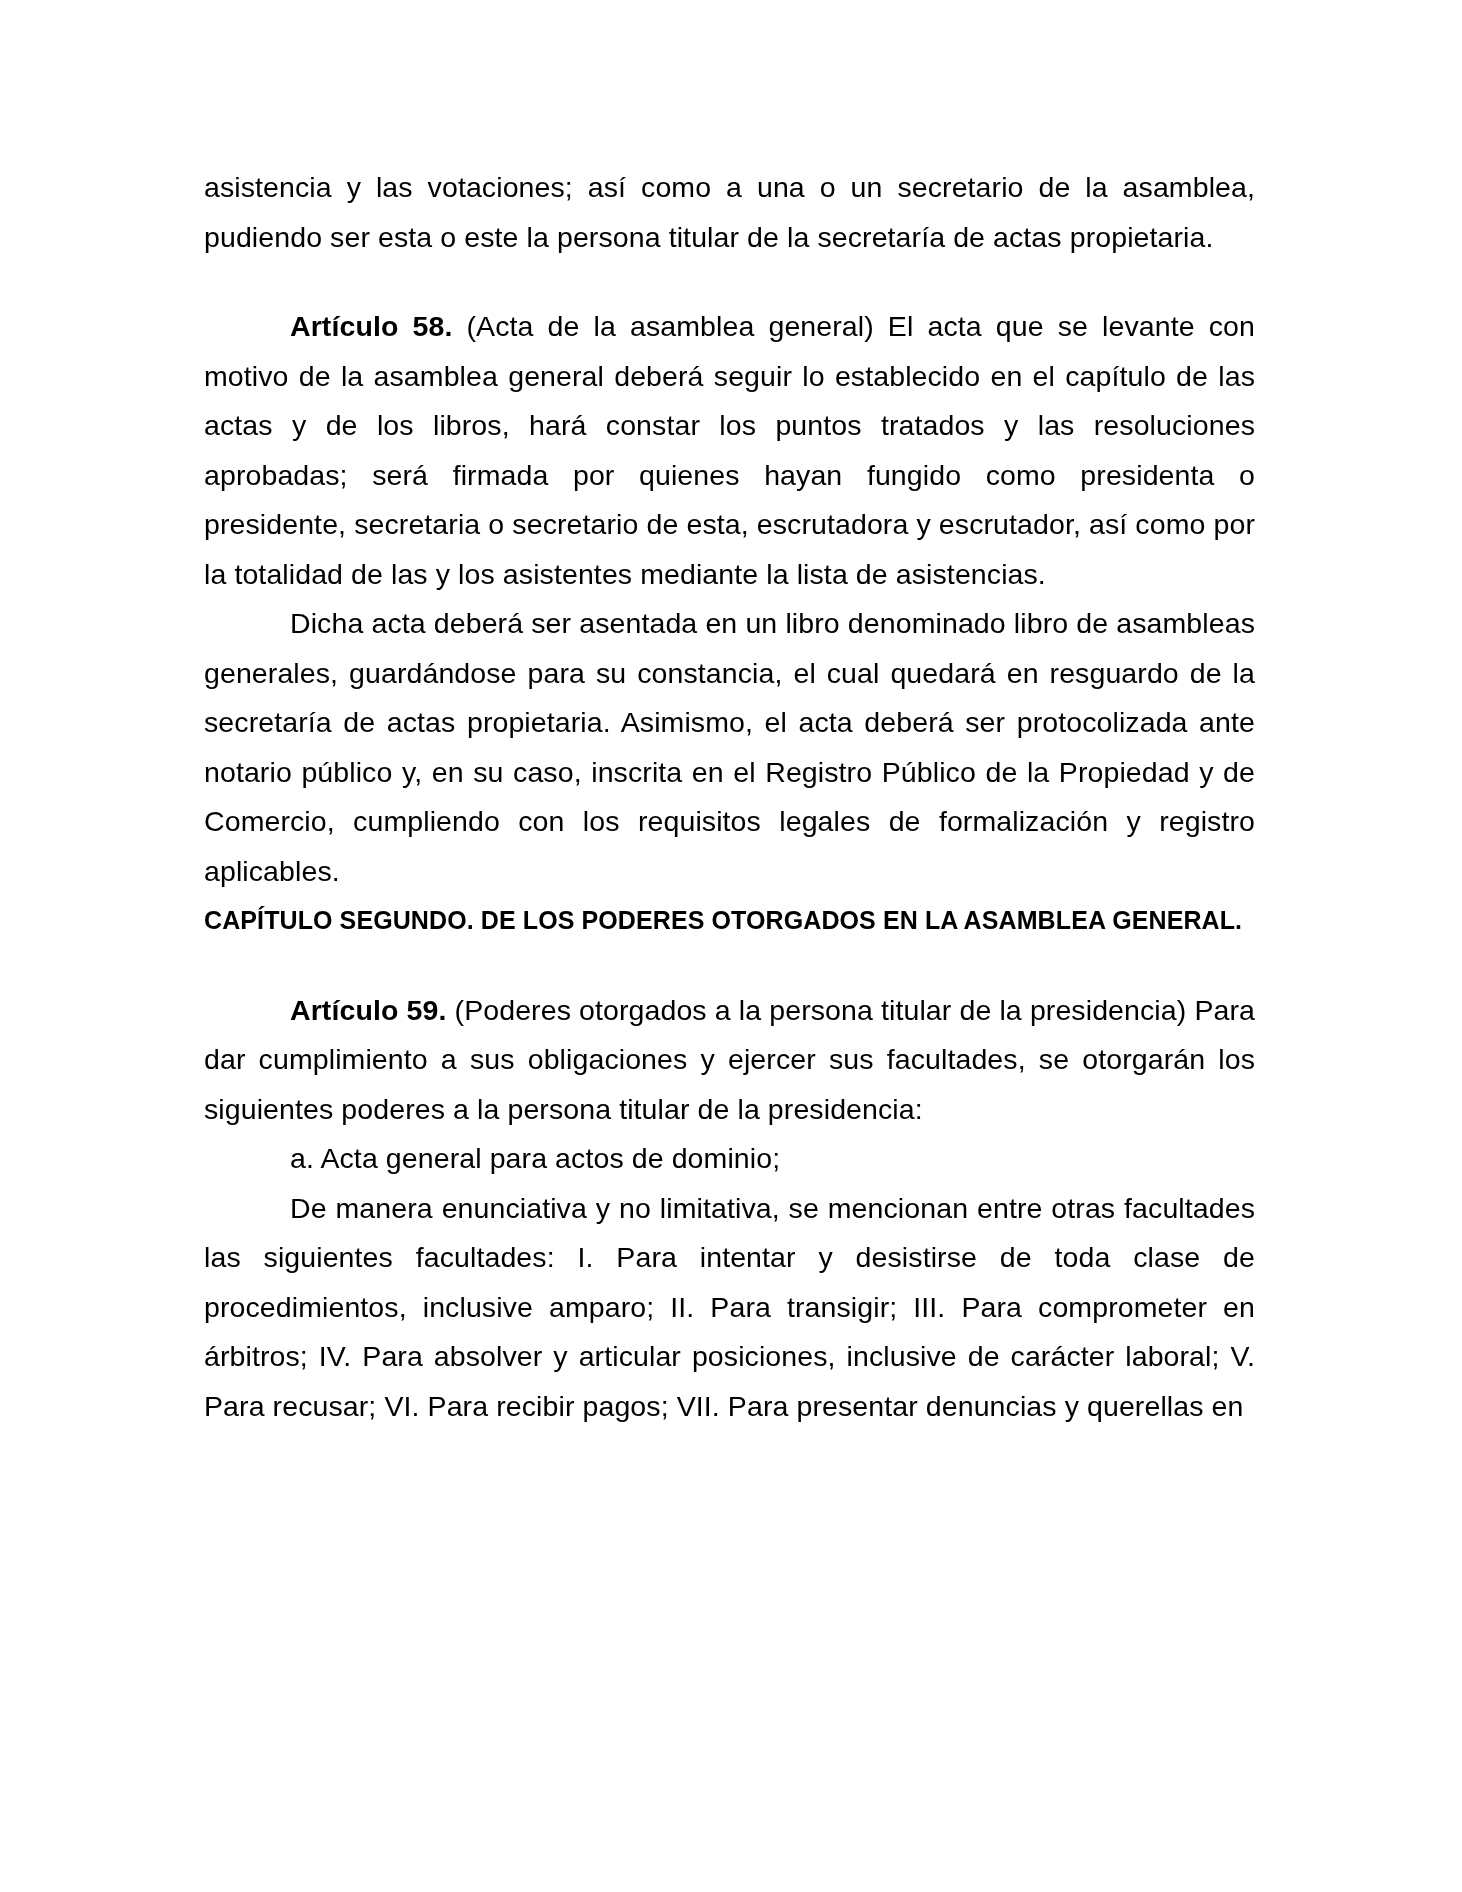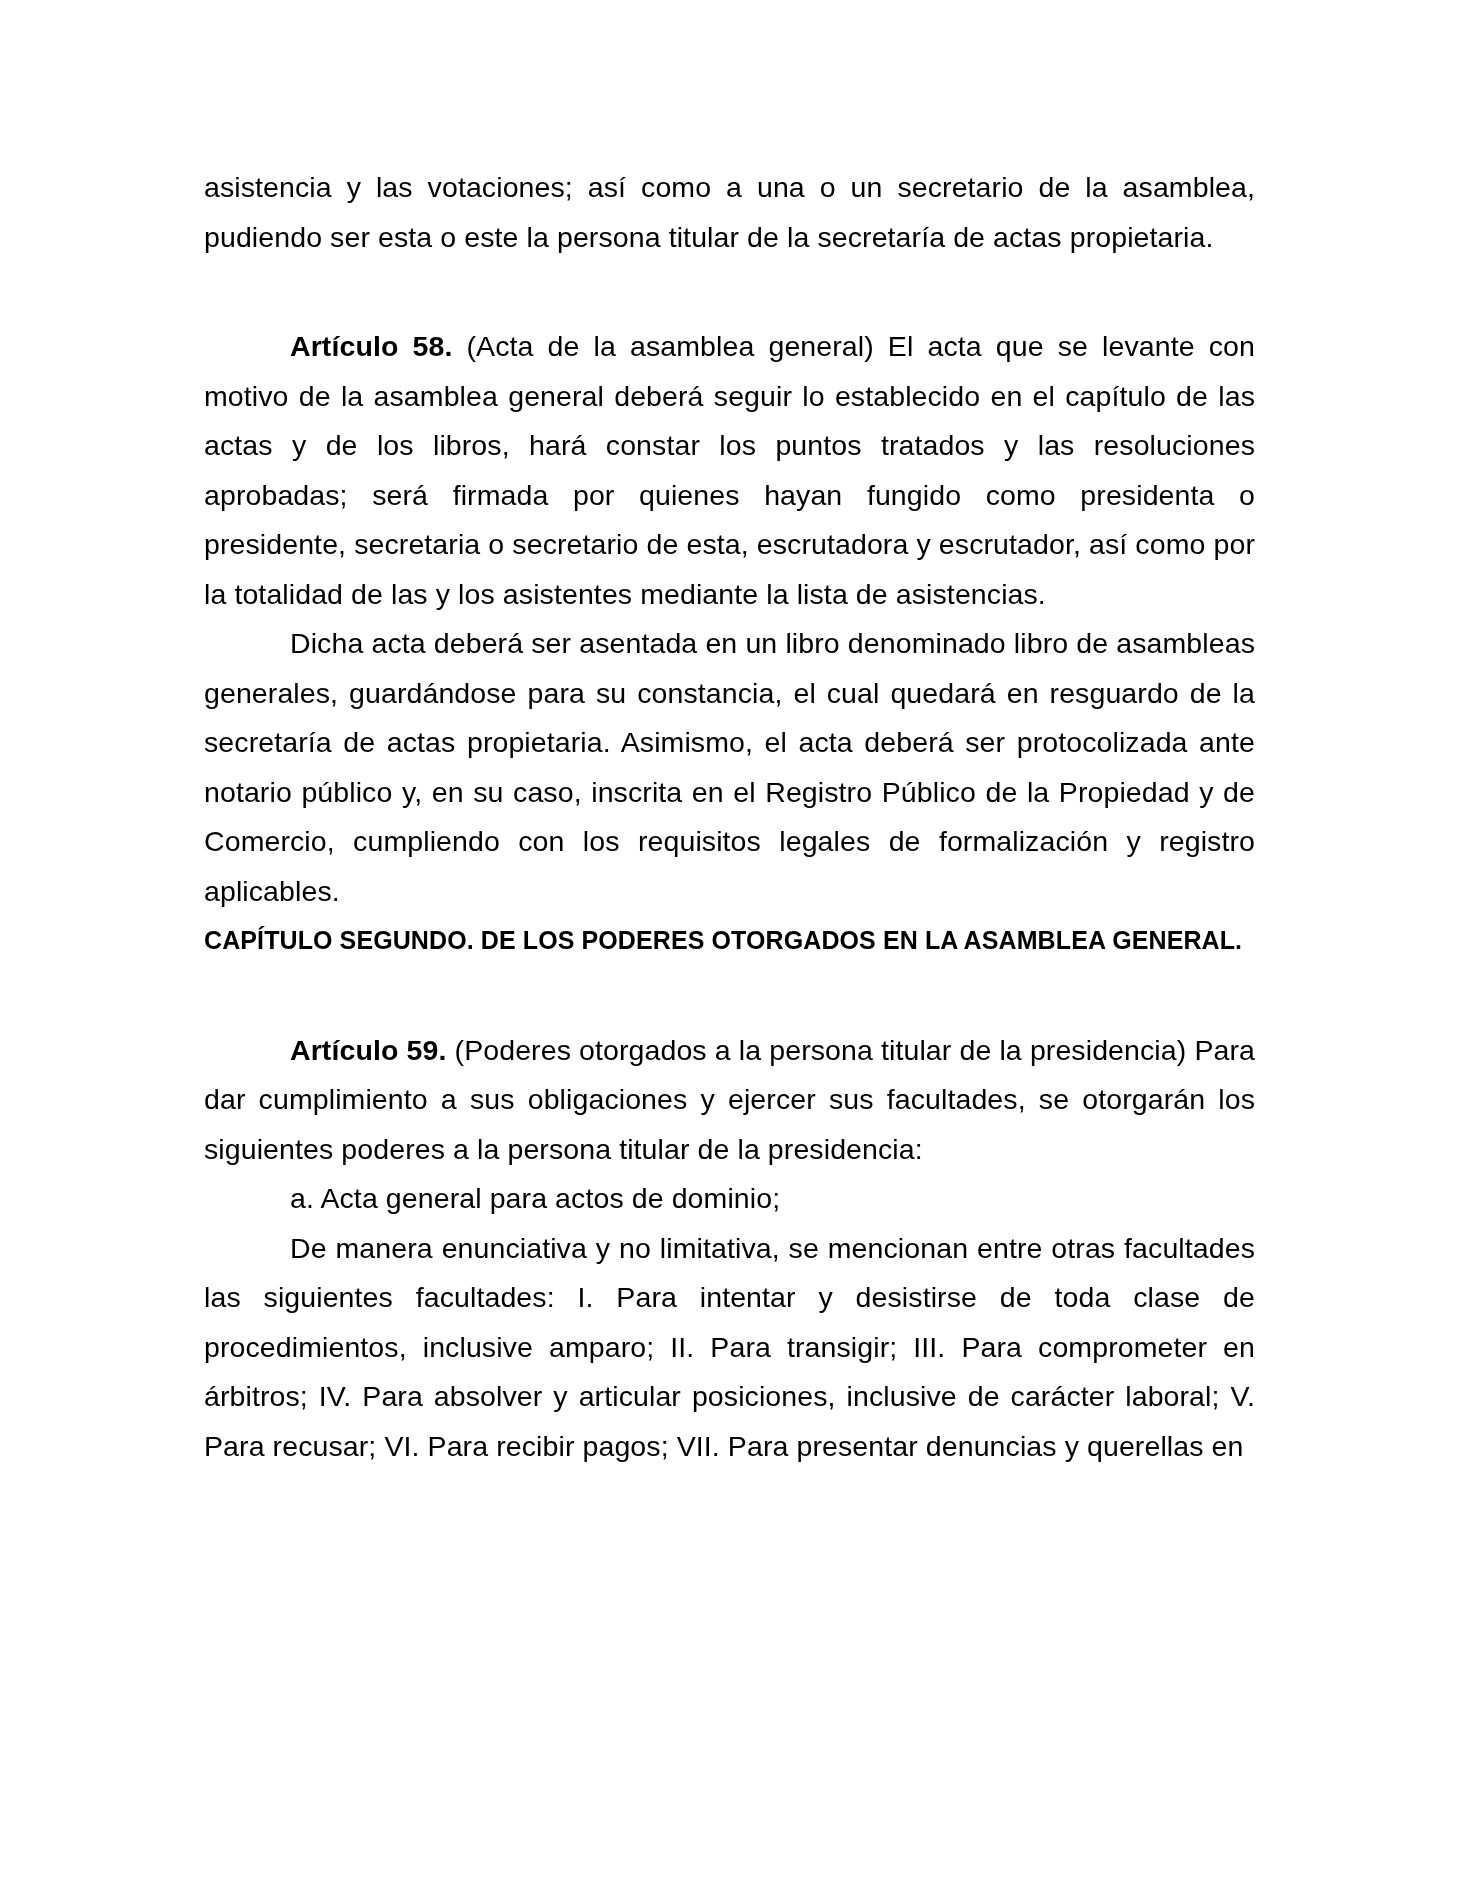--- a/index.html
+++ b/index.html
@@ -28,21 +28,21 @@
     margin: 0;
     font-size: 28.5px;
     line-height: 49.5px;
     text-align: justify;
     letter-spacing: 0.1px;
   }
   .indent {
     text-indent: 86px;
   }
   .gap-before {
-    margin-top: 60px;
+    margin-top: 40px;
   }
   .lead-bold {
     font-weight: bold;
   }
   .heading {
     margin: 0;
     font-size: 25px;
     line-height: 49.5px;
     font-weight: bold;
     text-align: justify;

